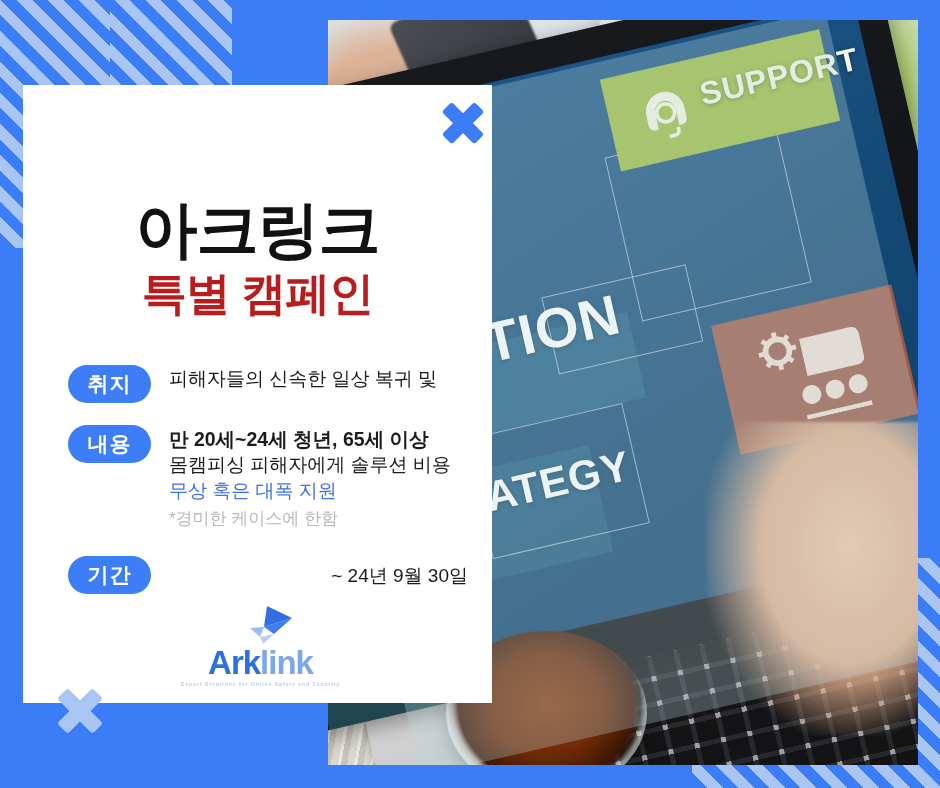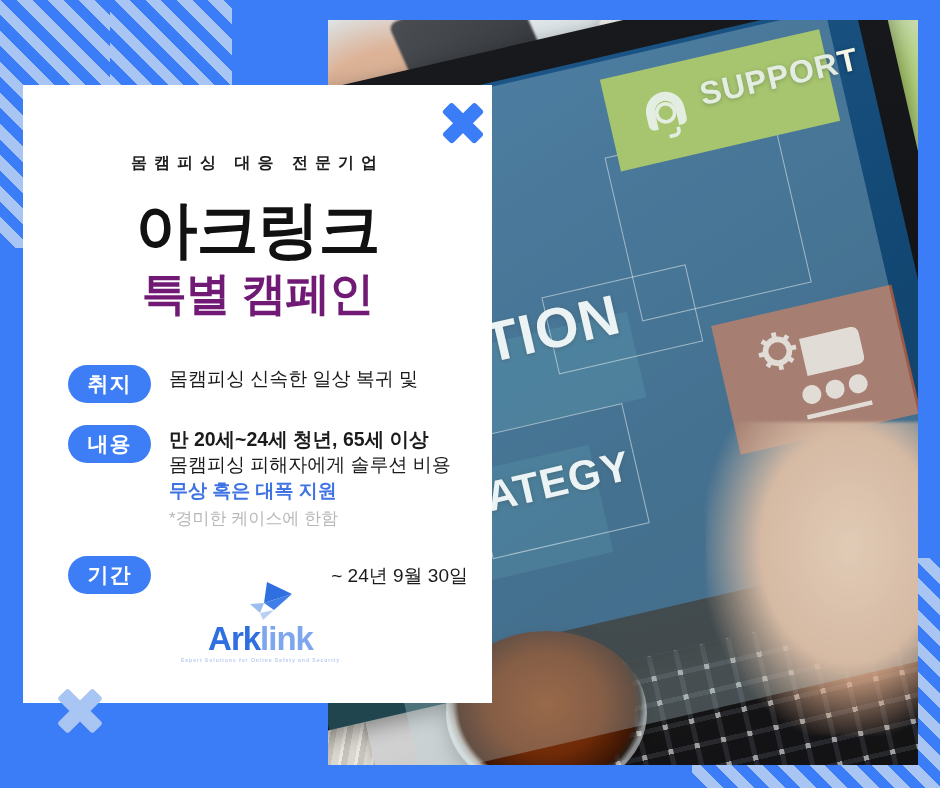--- a/index.html
+++ b/index.html
@@ -162,41 +162,41 @@
     position:absolute;left:0;right:0;top:68px;text-align:center;
     font-size:16px;font-weight:700;color:#1d1d1d;letter-spacing:7px;
   }
   .brand{
     position:absolute;left:0;right:0;top:110px;text-align:center;
     font-size:62px;font-weight:800;color:#111111;letter-spacing:-1px;
     line-height:1.12;
   }
   .campaign{
     position:absolute;left:0;right:0;top:183px;text-align:center;
-    font-size:45px;font-weight:800;color:#701a75;letter-spacing:-1px;
+    font-size:45px;font-weight:800;color:#b91c1c;letter-spacing:-1px;
     line-height:1.15;
   }
 
   .rows{position:absolute;left:45px;top:280px;width:400px;}
   .row{display:flex;align-items:flex-start;margin-bottom:22px;}
   .pill{
     flex:0 0 auto;width:83px;height:38px;border-radius:19px;
     background:#3d7df5;color:#ffffff;font-size:21px;font-weight:700;
     display:flex;align-items:center;justify-content:center;
     letter-spacing:1px;margin-right:18px;
   }
   .rowbody{flex:1 1 auto;padding-top:1px;}
   .line{font-size:19px;color:#1b1b1b;line-height:1.35;font-weight:400;}
   .line.bold{font-weight:700;font-size:19.5px;}
-  .line.blue{color:#3f72e3;font-weight:700;}
+  .line.blue{color:#3f72e3;font-weight:400;}
   .note{font-size:17px;color:#b7b7b7;margin-top:3px;font-weight:400;}
 
   
   .logo{
-    position:absolute;left:0;right:0;bottom:40px;
+    position:absolute;left:0;right:0;bottom:16px;
     display:flex;flex-direction:column;align-items:center;padding-left:6px;
   }
   .logo-mark{width:62px;height:46px;margin-bottom:-4px;margin-left:8px;}
   .logo-word{font-size:33px;font-weight:800;letter-spacing:-1px;line-height:1;}
   .logo-word .ark{color:#2f6fe0;}
   .logo-word .link{color:#7ea6ee;}
   .logo-tag{
     font-size:5.2px;color:#b9ccee;letter-spacing:.9px;margin-top:2px;
     font-weight:600;
   }
@@ -286,30 +286,29 @@
       </div>
 
       <div class="ph-glass-cup"></div>
       <div class="ph-hand-br"></div>
       <div class="ov-glass" style="left:2%;top:6%;width:96%;height:88%;transform:rotate(-13deg);pointer-events:none;"></div>
     </div>
   </div>
 
   <div class="card">
 
-    <div class="eyebrow">몸캠피싱 대응 전문기업</div>
     <div class="brand">아크링크</div>
     <div class="campaign">특별 캠페인</div>
 
     <div class="rows">
 
       <div class="row">
         <div class="pill">취지</div>
         <div class="rowbody">
-          <div class="line">몸캠피싱 신속한 일상 복귀 및</div>
+          <div class="line">피해자들의 신속한 일상 복귀 및</div>
         </div>
       </div>
 
       <div class="row">
         <div class="pill">내용</div>
         <div class="rowbody">
           <div class="line bold">만 20세~24세 청년, 65세 이상</div>
           <div class="line">몸캠피싱 피해자에게 솔루션 비용</div>
           <div class="line blue">무상 혹은 대폭 지원</div>
           <div class="note">*경미한 케이스에 한함</div>

